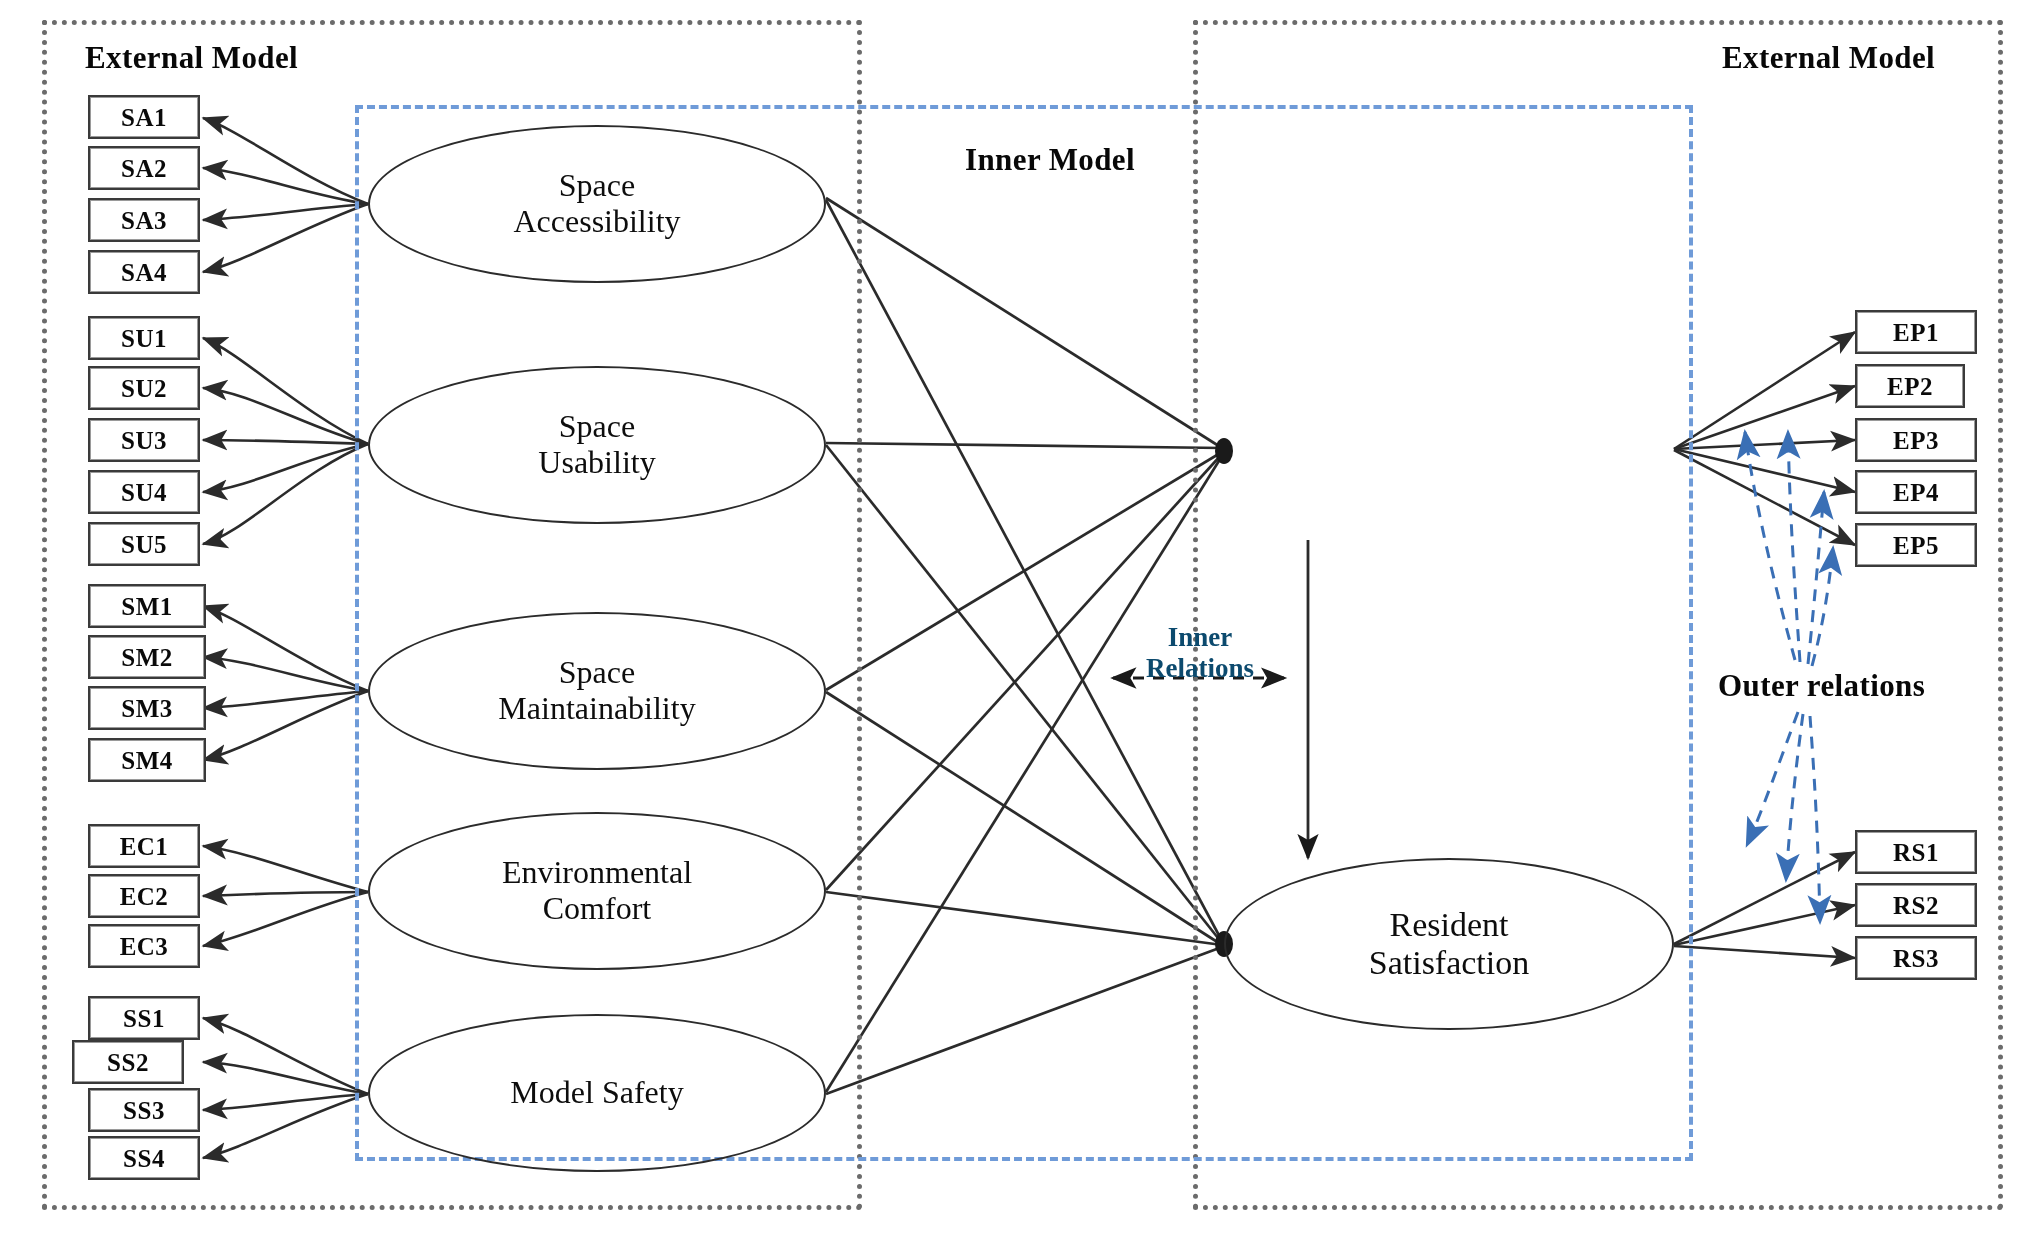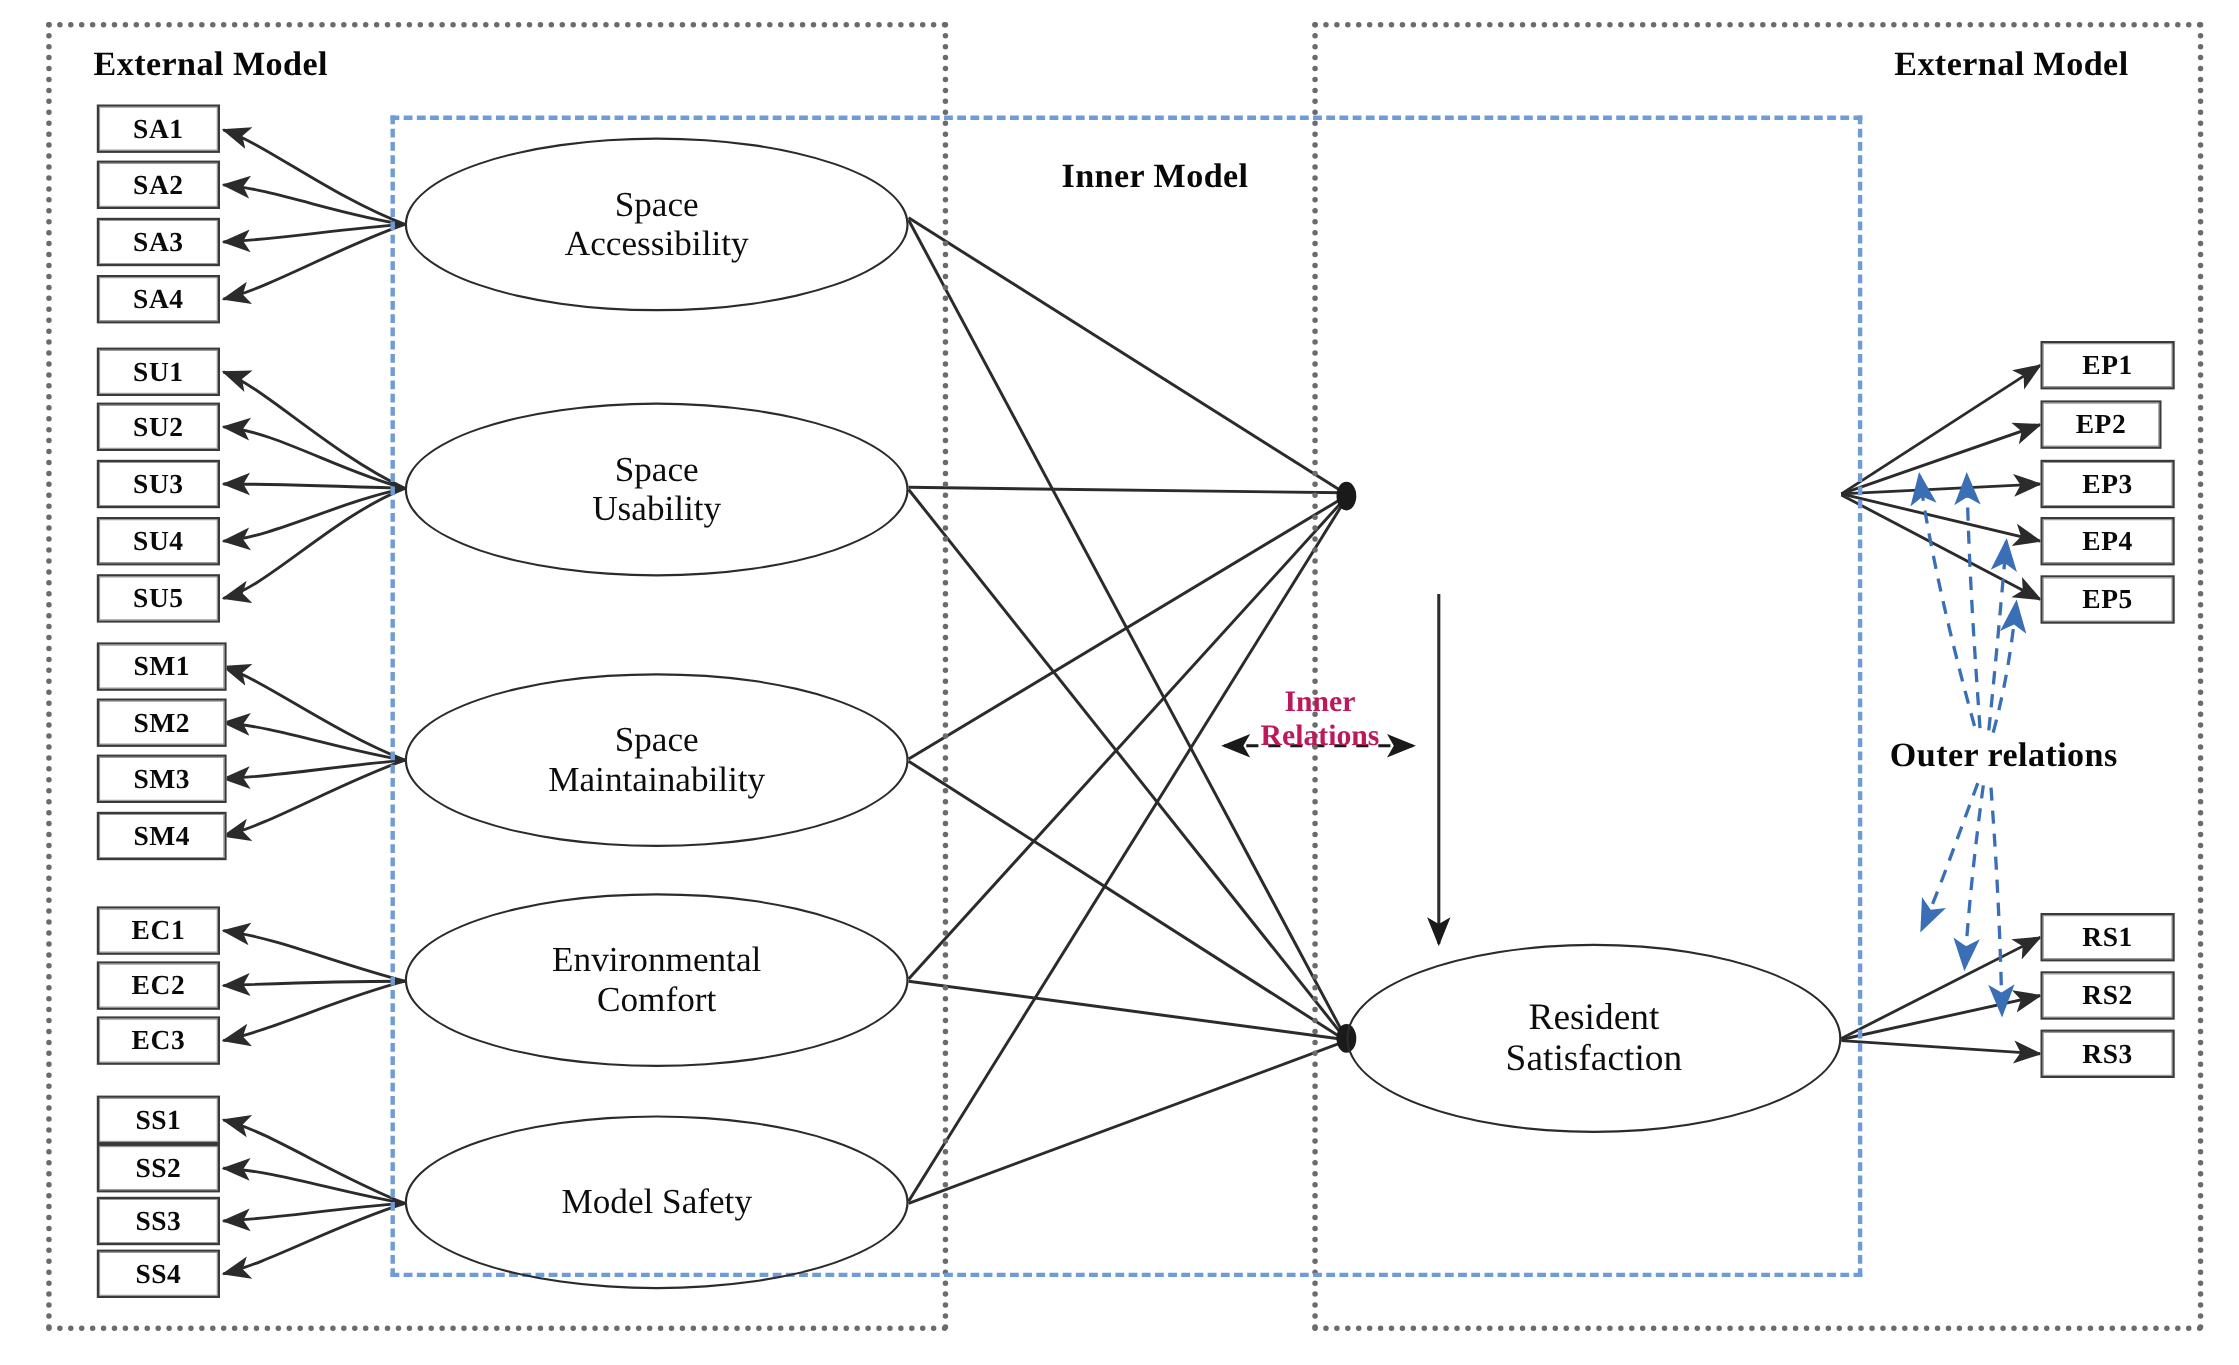--- a/index.html
+++ b/index.html
@@ -73,21 +73,21 @@
     font-weight: bold;
     font-size: 31px;
     color: #080808;
     white-space: nowrap;
     letter-spacing: 0.4px;
   }
   .inner-rel {
     position: absolute;
     font-weight: bold;
     font-size: 27px;
-    color: #be185d;
+    color: #0c4a6e;
     text-align: center;
     line-height: 1.15;
     white-space: pre-line;
     width: 210px;
   }
 </style>
 </head>
 <body>
 
 <div id="stage">
@@ -218,21 +218,21 @@
   <div class="ind-box" style="left:88px; top:584px; width:118px; height:44px;">SM1</div>
   <div class="ind-box" style="left:88px; top:635px; width:118px; height:44px;">SM2</div>
   <div class="ind-box" style="left:88px; top:686px; width:118px; height:44px;">SM3</div>
   <div class="ind-box" style="left:88px; top:738px; width:118px; height:44px;">SM4</div>
 
   <div class="ind-box" style="left:88px; top:824px; width:112px; height:44px;">EC1</div>
   <div class="ind-box" style="left:88px; top:874px; width:112px; height:44px;">EC2</div>
   <div class="ind-box" style="left:88px; top:924px; width:112px; height:44px;">EC3</div>
 
   <div class="ind-box" style="left:88px; top:996px; width:112px; height:44px;">SS1</div>
-  <div class="ind-box" style="left:88px; top:1040px; width:112px; height:44px;">SS2</div>
+  <div class="ind-box" style="left:72px; top:1040px; width:112px; height:44px;">SS2</div>
   <div class="ind-box" style="left:88px; top:1088px; width:112px; height:44px;">SS3</div>
   <div class="ind-box" style="left:88px; top:1136px; width:112px; height:44px;">SS4</div>
 
   <div class="ind-box" style="left:1855px; top:310px; width:122px; height:44px;">EP1</div>
   <div class="ind-box" style="left:1855px; top:364px; width:110px; height:44px;">EP2</div>
   <div class="ind-box" style="left:1855px; top:418px; width:122px; height:44px;">EP3</div>
   <div class="ind-box" style="left:1855px; top:470px; width:122px; height:44px;">EP4</div>
   <div class="ind-box" style="left:1855px; top:523px; width:122px; height:44px;">EP5</div>
 
   <div class="ind-box" style="left:1855px; top:830px; width:122px; height:44px;">RS1</div>

